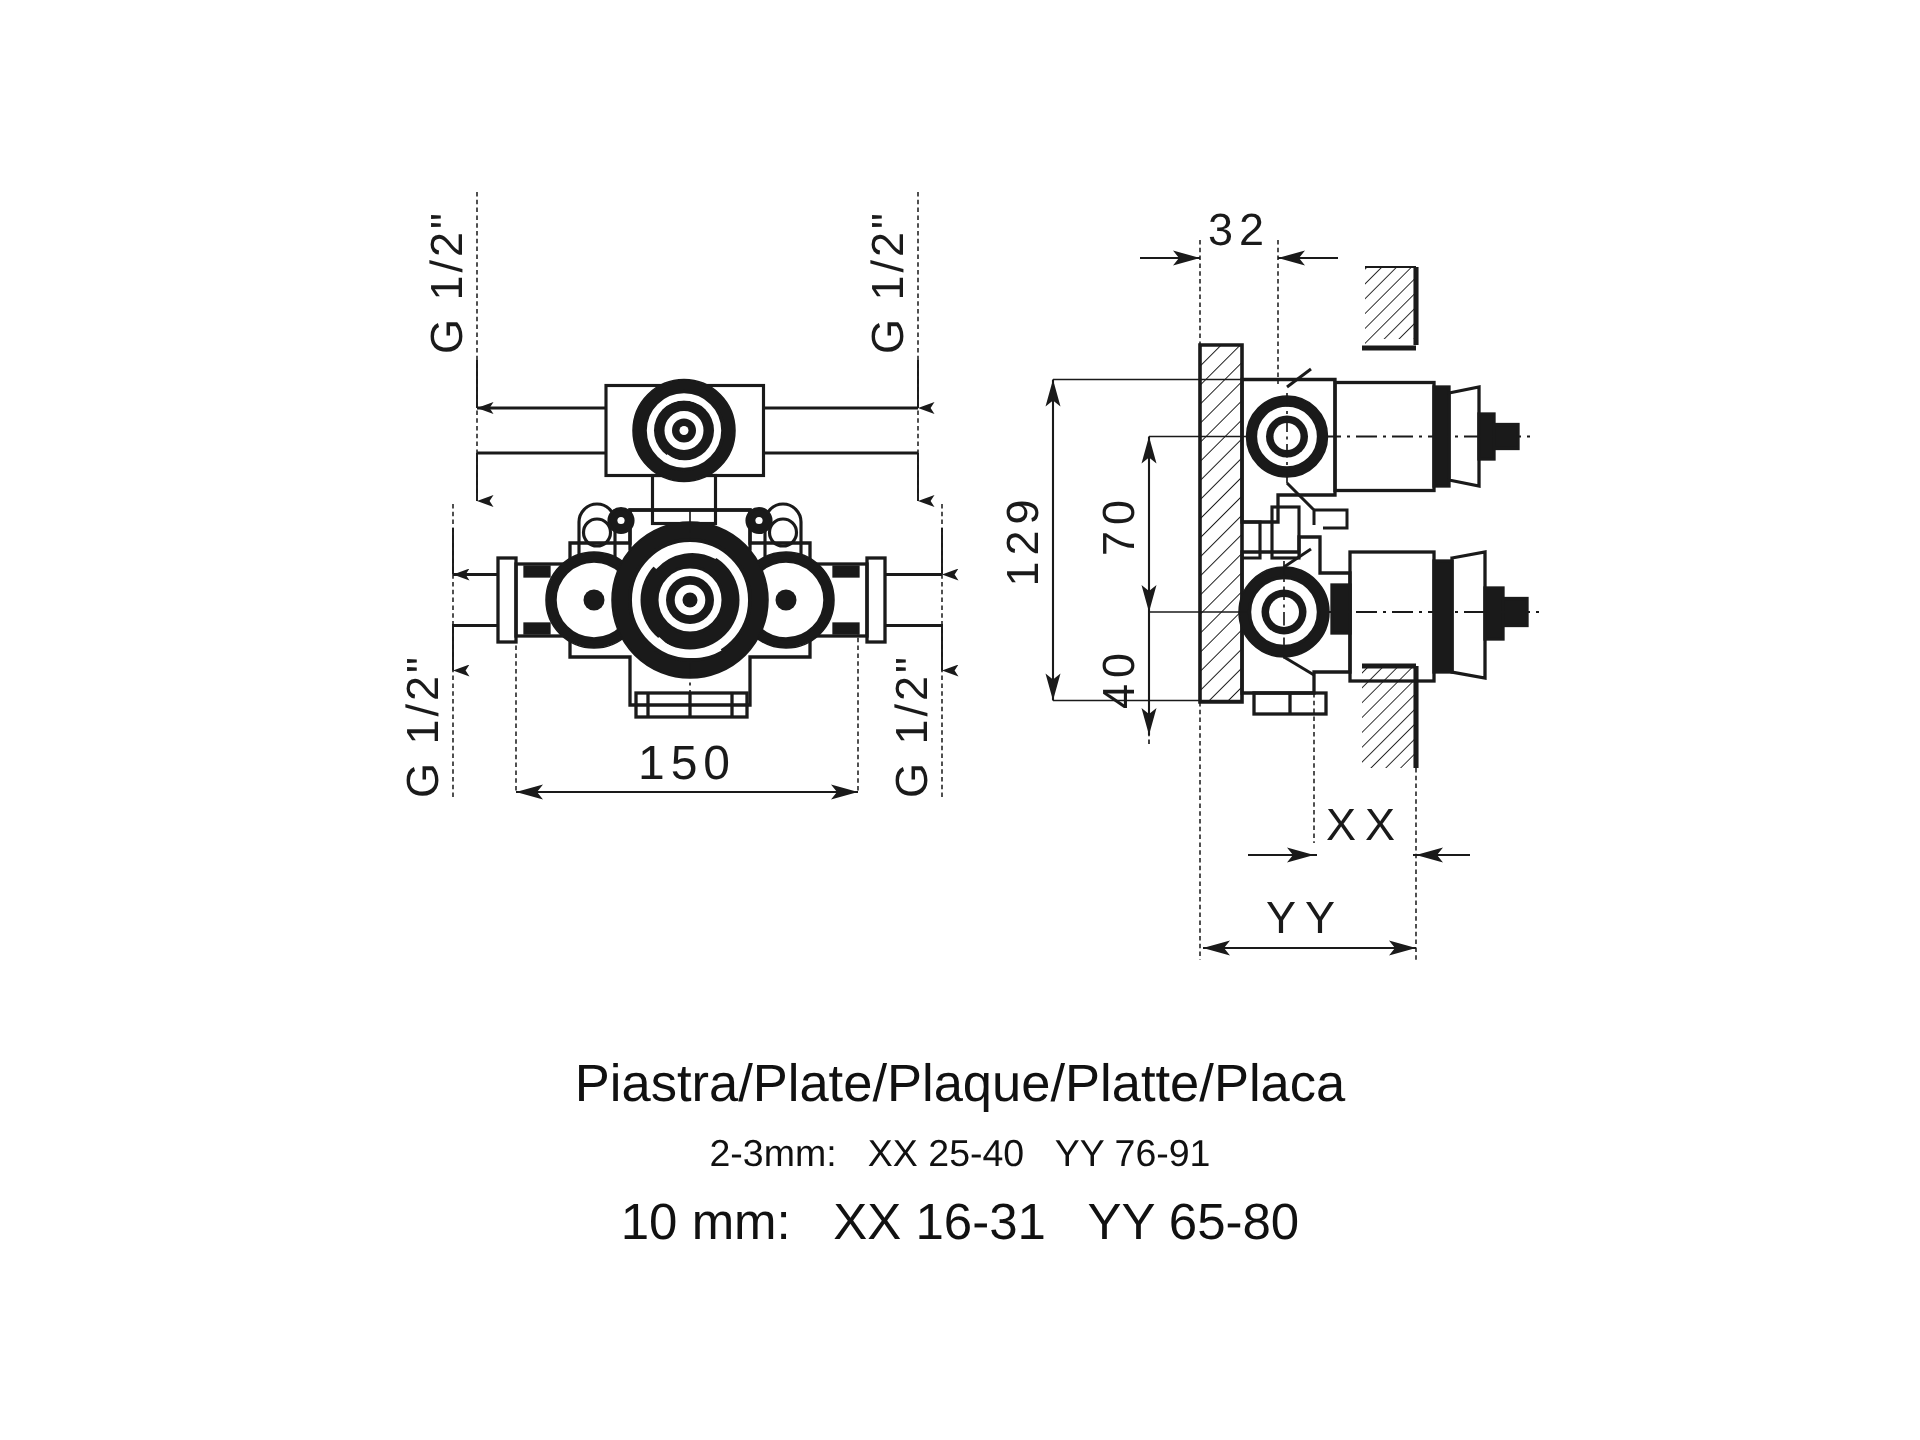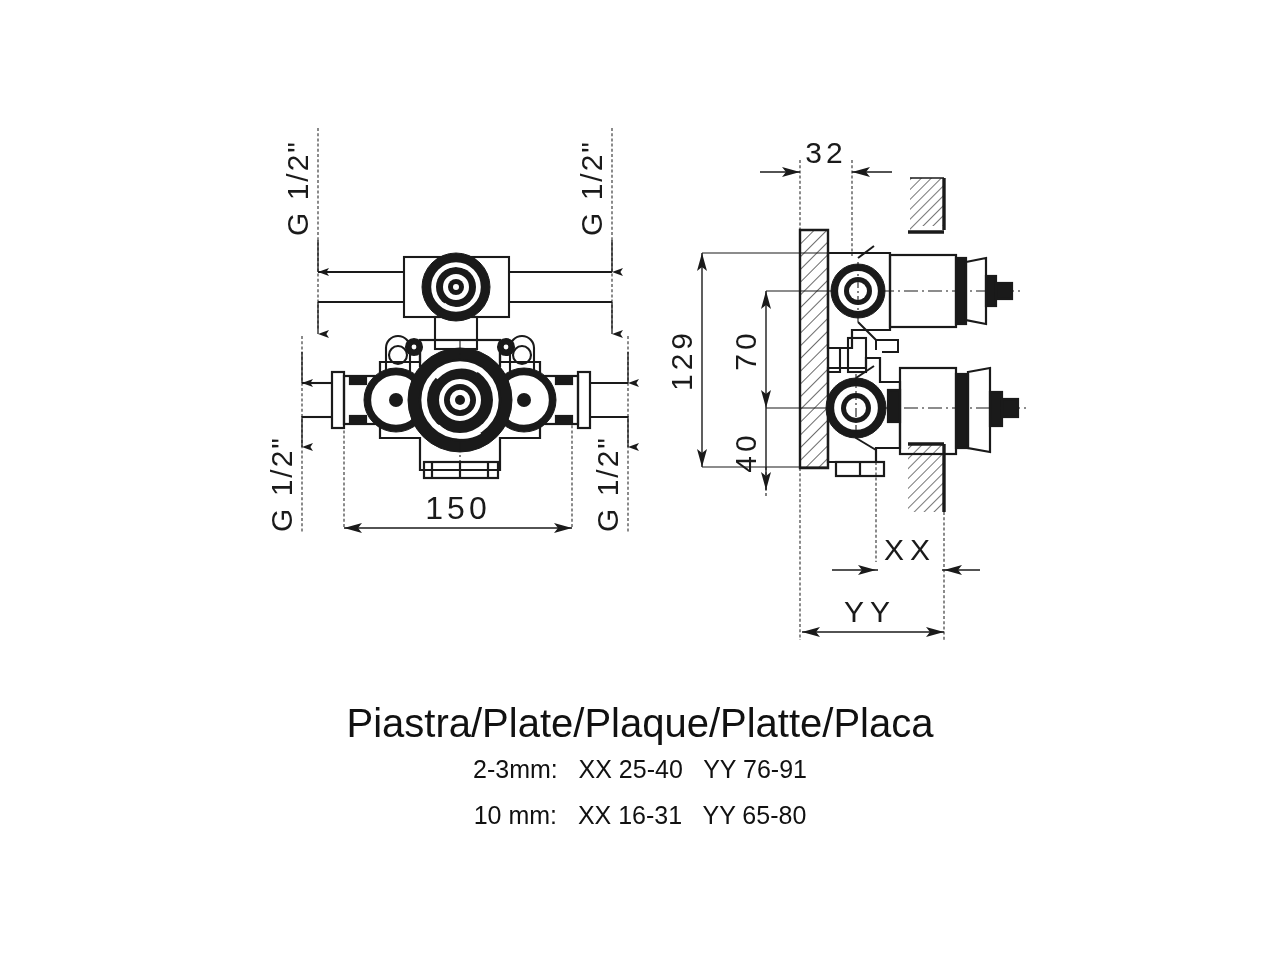--- a/index.html
+++ b/index.html
@@ -1,23 +1,23 @@
 <!DOCTYPE html>
 <html><head>
 <meta charset="utf-8">
 <style>
   html,body{margin:0;padding:0;background:#ffffff;}
   body{width:1280px;height:960px;font-family:"Liberation Sans",sans-serif;color:#1a1a1a;}
   #stage{position:relative;width:1280px;height:960px;overflow:hidden;background:#fff;}
   svg{display:block;}
   .note-block{position:absolute;left:0;top:700px;width:1280px;text-align:center;}
   .note-line{font-family:"Liberation Sans",sans-serif;font-size:35px;color:#111;line-height:46px;white-space:pre;letter-spacing:0px;}
-  .note-line.l1{font-size:40px;}
+  .note-line.l1{font-size:35px;}
   .note-line.l2{font-size:25px;}
-  .note-line.l3{font-size:25px;}
+  .note-line.l3{font-size:34px;}
 </style>
 </head>
 <body>
 
 <div id="stage">
 
   <svg width="1280" height="960" viewBox="0 0 1280 960">
     <defs>
       <pattern id="hatch45" width="9" height="9" patternUnits="userSpaceOnUse" patternTransform="rotate(45)">
         <line x1="0" y1="0" x2="0" y2="9" stroke="#1a1a1a" stroke-width="1.3"></line>

